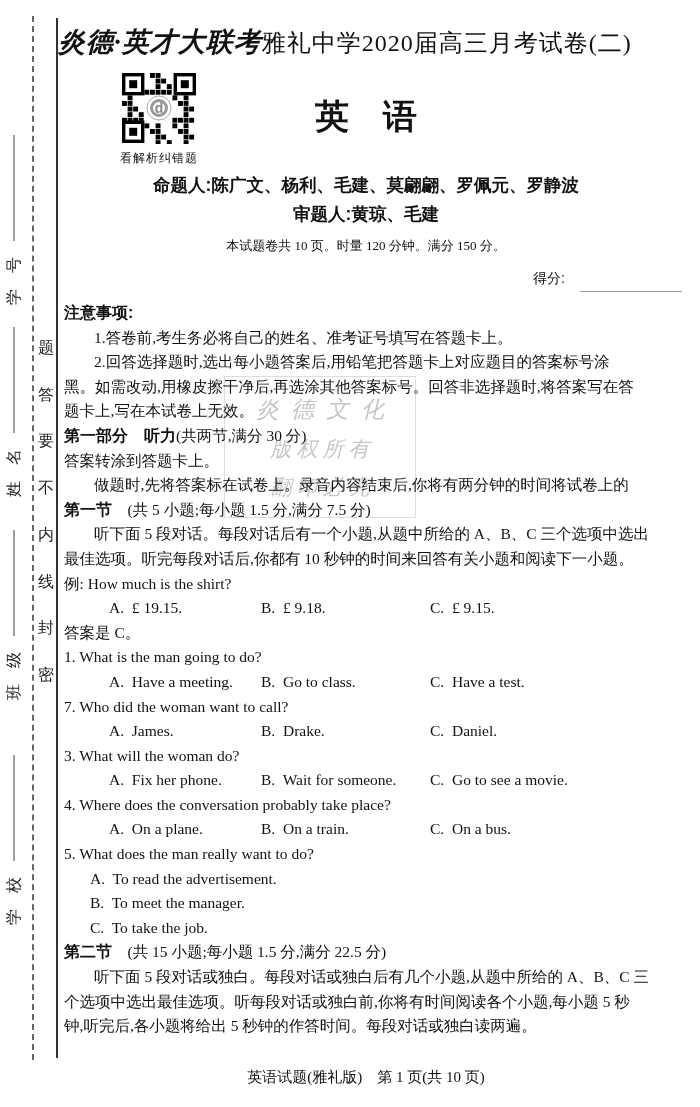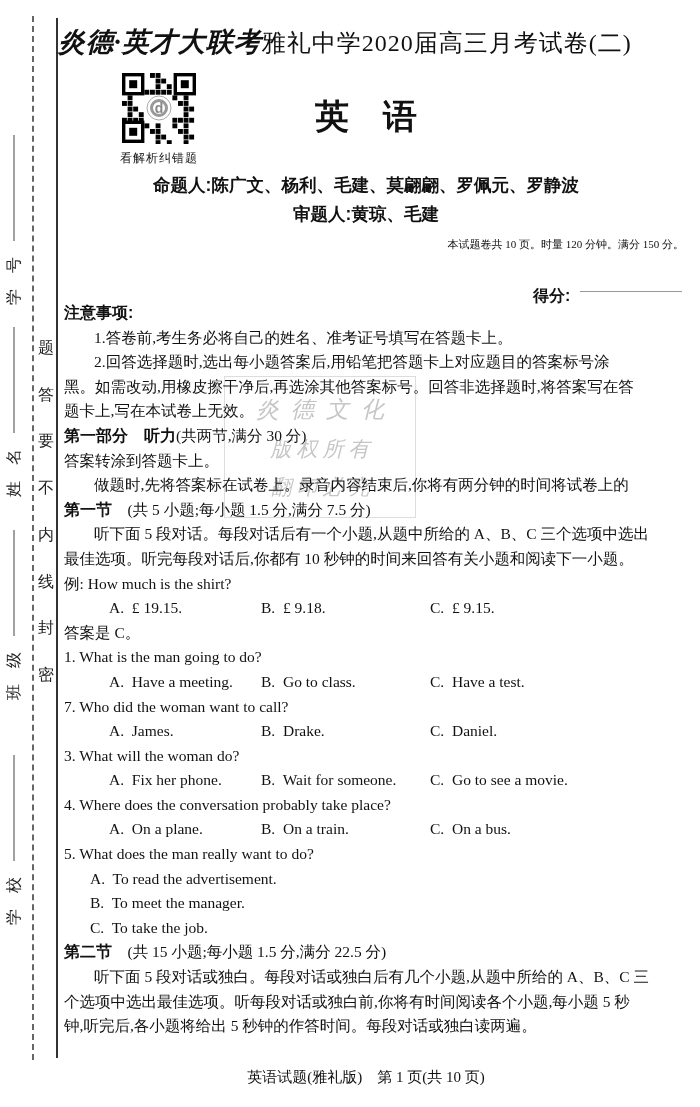--- a/index.html
+++ b/index.html
@@ -27,23 +27,23 @@
   .qr-wrap{position:absolute;left:119px;top:72px;width:80px;text-align:center;z-index:2;}
   .qr-caption{font-size:12px;margin-top:2px;letter-spacing:1px;font-family:"Liberation Sans","DejaVu Sans",sans-serif;}
 
   .subject{position:absolute;left:58px;top:94px;width:616px;text-align:center;font-size:34px;font-weight:700;
            font-family:"Liberation Sans","DejaVu Sans",sans-serif;z-index:2;}
 
   .setters{position:absolute;left:58px;top:173px;width:616px;text-align:center;font-size:17.5px;font-weight:700;
            font-family:"Liberation Sans","DejaVu Sans",sans-serif;z-index:2;}
   .reviewers{position:absolute;left:58px;top:202px;width:616px;text-align:center;font-size:17.5px;font-weight:700;
            font-family:"Liberation Sans","DejaVu Sans",sans-serif;z-index:2;}
-  .exam-info{position:absolute;left:68px;top:237px;width:616px;text-align:right;font-size:11px;z-index:2;}
-
-  .score-label{position:absolute;left:533px;top:286px;font-size:16px;font-weight:700;
+  .exam-info{position:absolute;left:58px;top:237px;width:616px;text-align:center;font-size:13px;z-index:2;}
+
+  .score-label{position:absolute;left:533px;top:270px;font-size:14px;font-weight:400;
            font-family:"Liberation Sans","DejaVu Sans",sans-serif;z-index:2;}
   .score-line{position:absolute;left:580px;top:291px;width:102px;border-bottom:1.5px solid #999;z-index:2;}
 
   
   .wm-box{position:absolute;left:224px;top:376px;width:190px;height:140px;border:1px solid #ddd;z-index:1;
           display:flex;flex-direction:column;align-items:center;justify-content:center;gap:10px;color:#c6c6c6;
           font-style:italic;pointer-events:none;}
   .wm1{font-size:23px;letter-spacing:12px;padding-left:12px;}
   .wm2{font-size:21px;letter-spacing:5px;padding-left:5px;}
 

